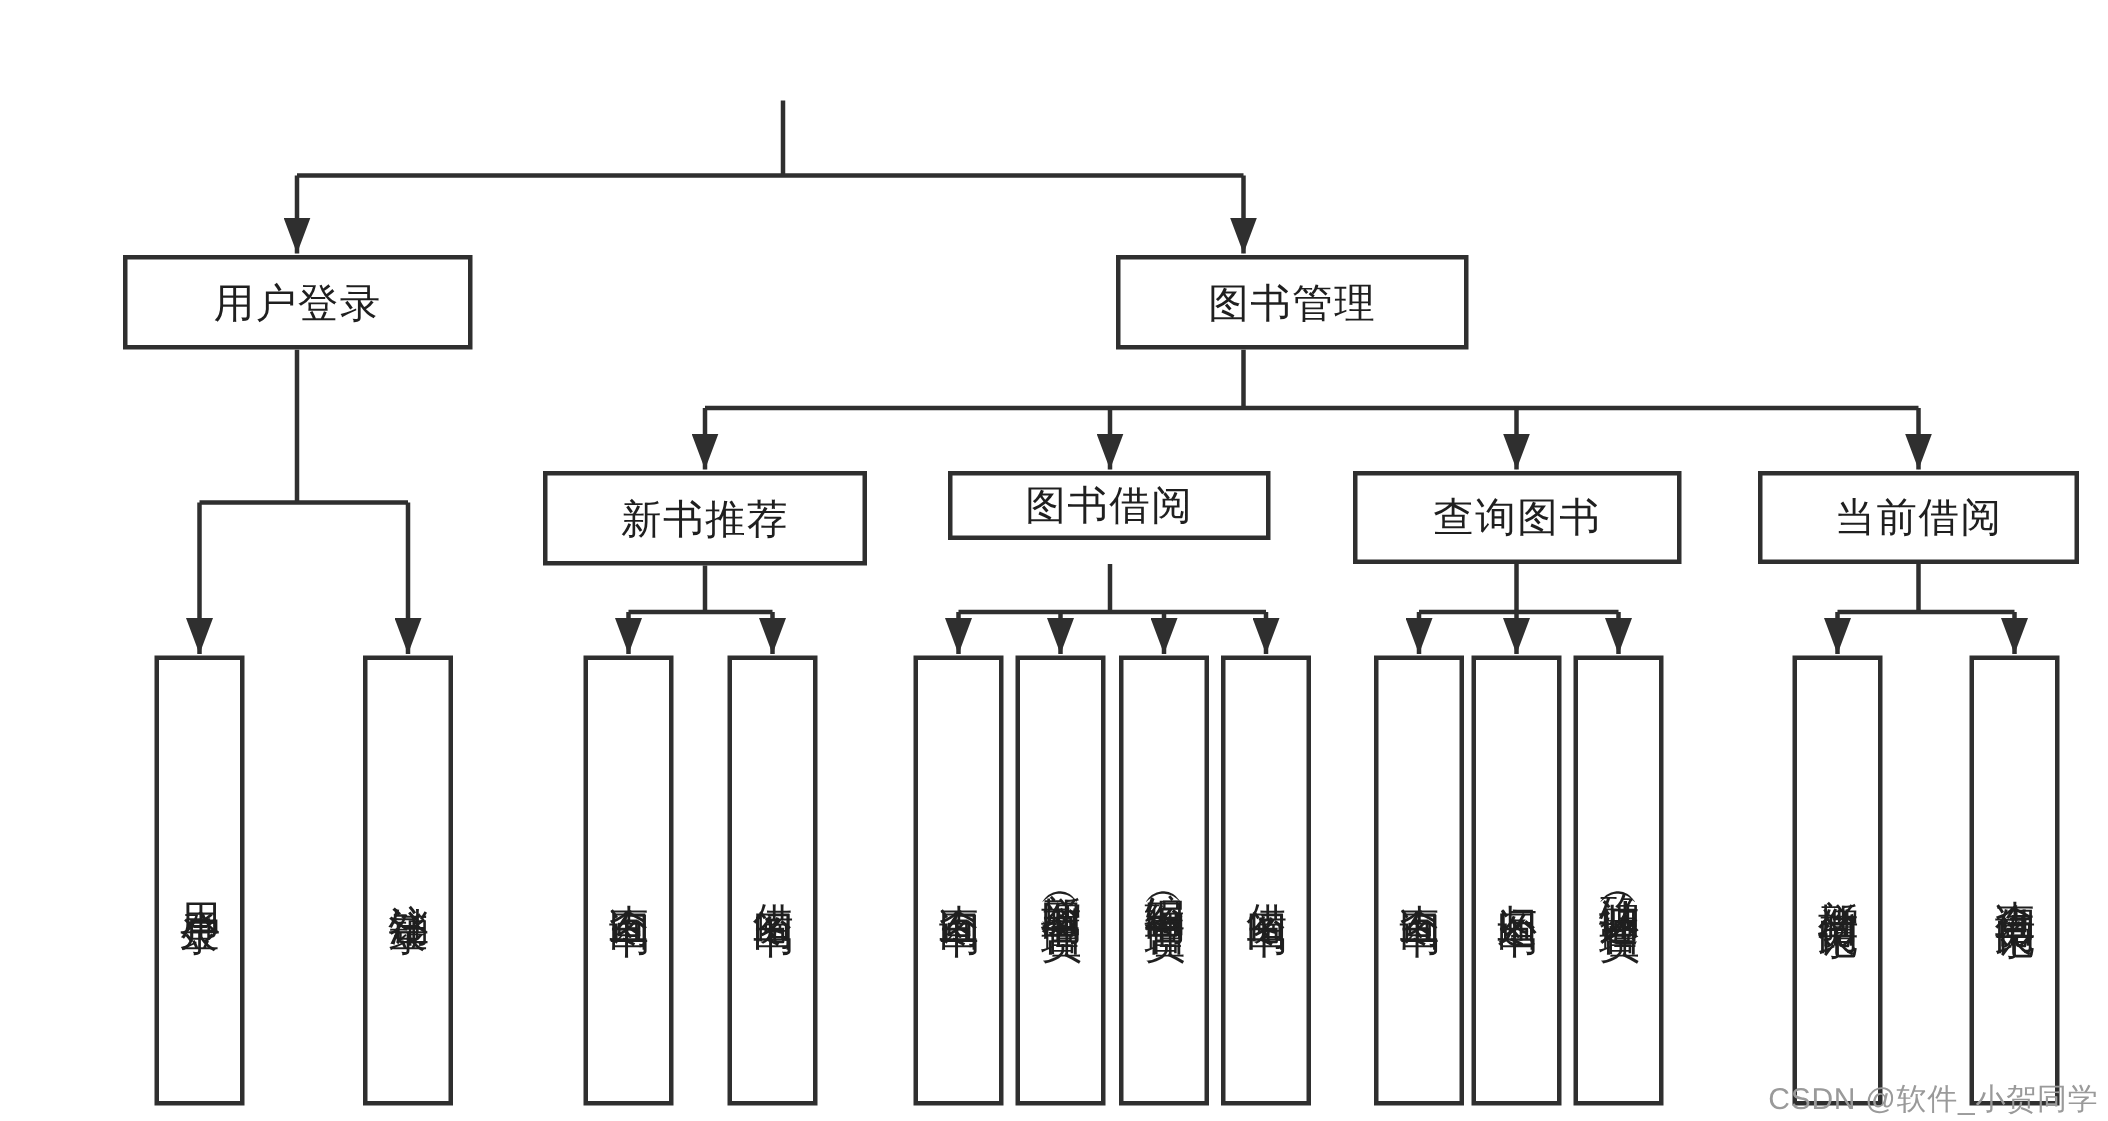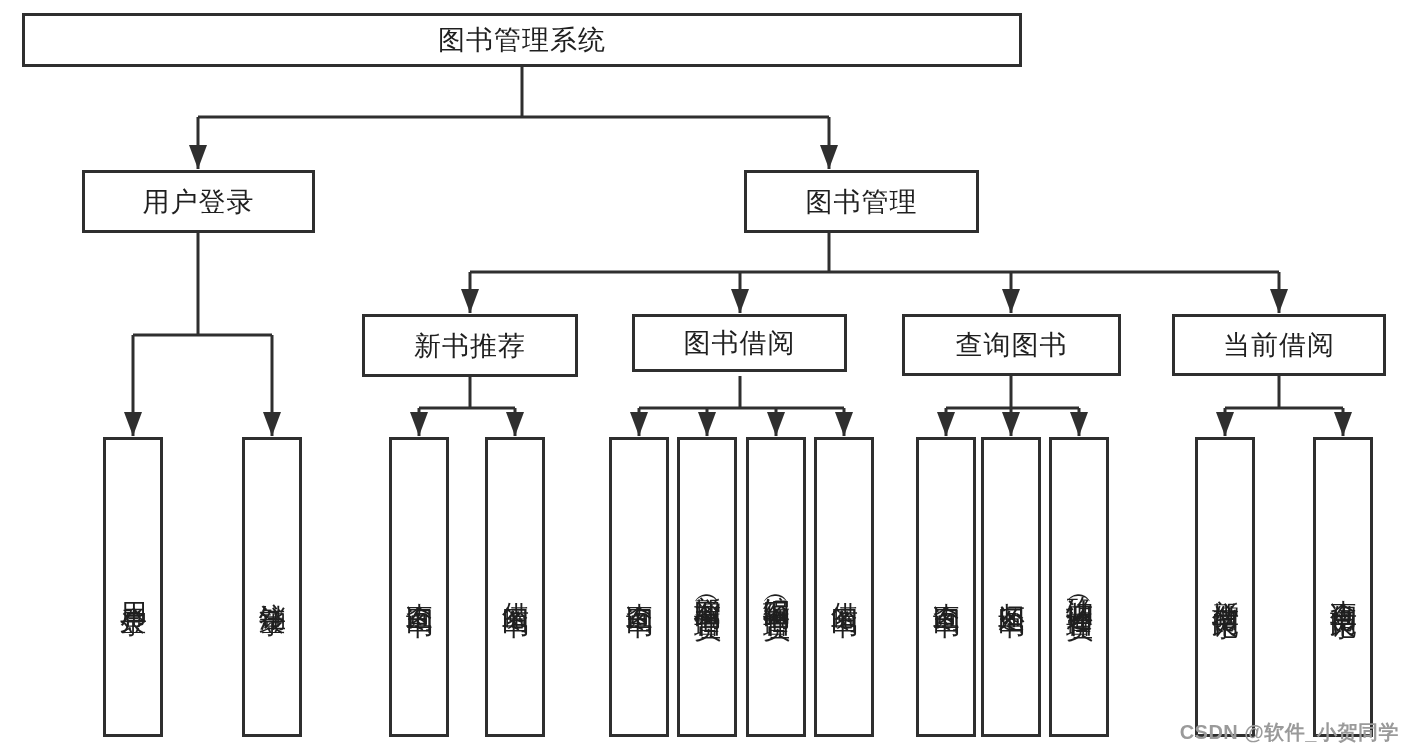--- a/index.html
+++ b/index.html
@@ -26,21 +26,20 @@
   }
   .box .lbl{font-size:27px;letter-spacing:1px;white-space:nowrap;color:var(--text_color);}
   .box.v .lbl{
     writing-mode:vertical-rl;text-orientation:mixed;
     line-height:1;letter-spacing:3px;white-space:normal;
   }
   .watermark{
     position:absolute;z-index:3;right:6px;top:719px;
     font-size:20px;letter-spacing:.5px;color:var(--watermark_color);
     white-space:nowrap;
-    font-weight:bold;
   }
 </style>
 </head>
 <body>
 
 <div class="canvas">
 
   <svg class="wires" width="1405" height="747" viewBox="0 0 1405 747">
     <defs>
       <marker id="arw" markerUnits="userSpaceOnUse" markerWidth="24" markerHeight="18" viewBox="0 0 24 18" refX="24" refY="9" orient="auto">
@@ -96,35 +95,32 @@
     </g>
 
     <g>
       <path d="M1279,376 V408"></path>
       <path d="M1225,408 H1343"></path>
       <path d="M1225,408 V436" marker-end="url(#arw)"></path>
       <path d="M1343,408 V436" marker-end="url(#arw)"></path>
     </g>
   </svg>
 
-  <div class="box h" style="left:22px;top:13px;width:1000px;height:54px">
-    <span class="lbl">图书管理系统</span>
-  </div>
 
   <div class="box h" style="left:82px;top:170px;width:233px;height:63px">
     <span class="lbl">用户登录</span>
   </div>
   <div class="box h" style="left:744px;top:170px;width:235px;height:63px">
     <span class="lbl">图书管理</span>
   </div>
 
   <div class="box h" style="left:362px;top:314px;width:216px;height:63px">
     <span class="lbl">新书推荐</span>
   </div>
-  <div class="box h" style="left:632px;top:314px;width:215px;height:58px">
+  <div class="box h" style="left:632px;top:314px;width:215px;height:46px">
     <span class="lbl">图书借阅</span>
   </div>
   <div class="box h" style="left:902px;top:314px;width:219px;height:62px">
     <span class="lbl">查询图书</span>
   </div>
   <div class="box h" style="left:1172px;top:314px;width:214px;height:62px">
     <span class="lbl">当前借阅</span>
   </div>
 
   <div class="box v" style="left:103px;top:437px;width:60px;height:300px">

